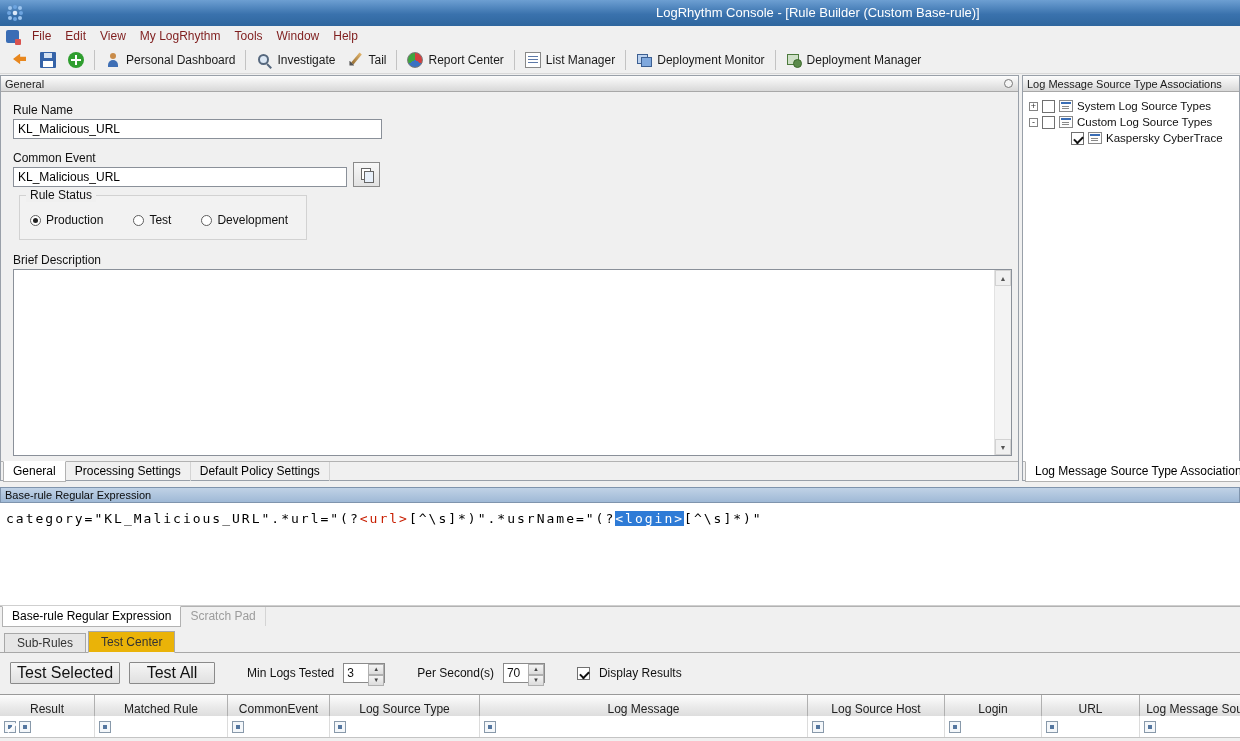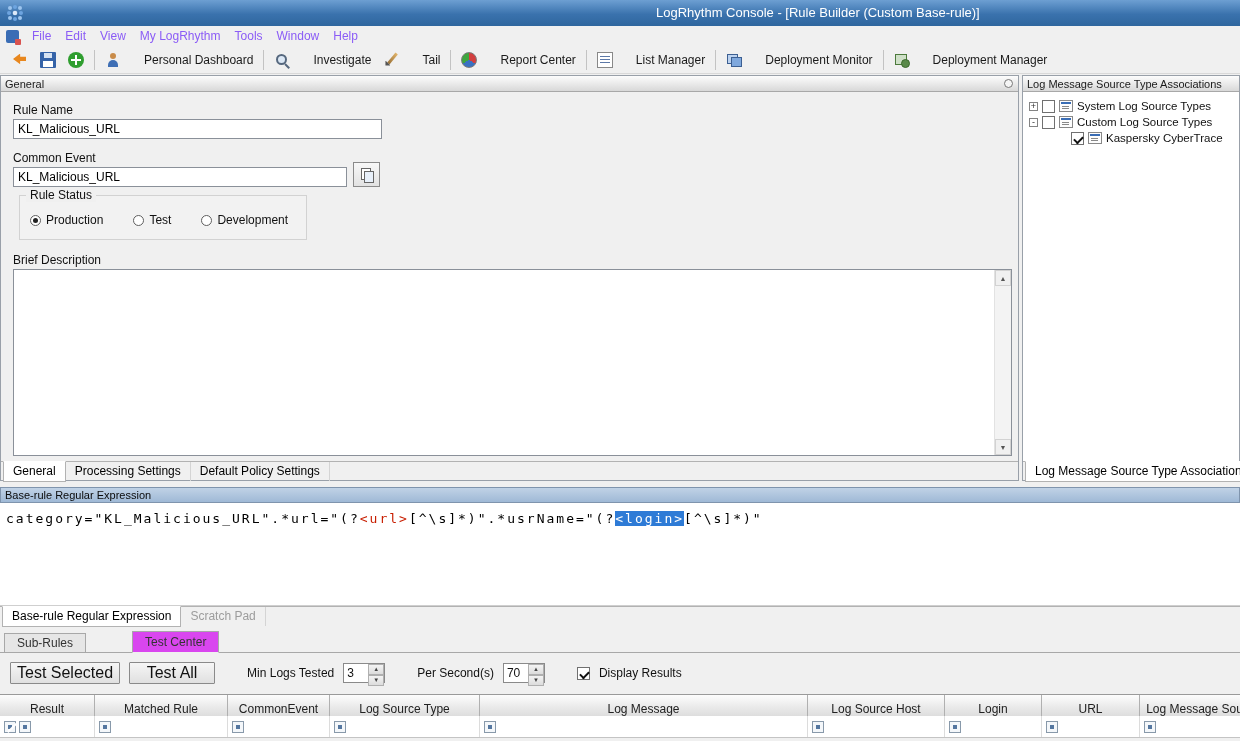--- a/index.html
+++ b/index.html
@@ -20,29 +20,29 @@
   .app-icon { margin-left:6px; width:18px; height:18px; display:inline-block; }
   .title-text { position:absolute; left:656px; top:5px; color:#fff; font-size:13px; white-space:nowrap; }
 
   
   .menubar {
     position:absolute; top:26px; left:0; width:1240px; height:20px;
     background:#f0f0f0; display:flex; align-items:center; padding-left:6px;
   }
   .menu-appicon { width:13px; height:13px; margin-right:6px; background:#3a6db5; position:relative; border-radius:2px; }
   .menu-appicon::after { content:""; position:absolute; right:-2px; bottom:-2px; width:6px; height:6px; background:#d9534f; border-radius:1px; }
-  .menu-item { padding:2px 7px; font-size:12px; color:#8b5cf6; }
+  .menu-item { padding:2px 7px; font-size:12px; color:#7f1d1d; }
 
   
   .toolbar {
     position:absolute; top:46px; left:0; width:1240px; height:28px;
     background:#f0f0f0; border-bottom:1px solid #d9d9d9;
     display:flex; align-items:center; padding-left:6px;
   }
-  .tb-btn { display:flex; align-items:center; gap:23px; padding:3px 6px; border-radius:2px; }
+  .tb-btn { display:flex; align-items:center; gap:5px; padding:3px 6px; border-radius:2px; }
   .tb-sep { width:1px; height:20px; background:#c3c3c3; margin:0 4px; }
   .tb-label { font-size:12px; color:#1a1a1a; white-space:nowrap; }
   .tb-ico { width:16px; height:16px; display:inline-block; position:relative; flex:0 0 16px; }
 
   .pointer-icon::before { content:""; position:absolute; left:1px; top:2px; width:13px; height:12px;
     background:#e8871e; clip-path:polygon(0 45%, 55% 0, 55% 28%, 100% 28%, 100% 62%, 55% 62%, 55% 90%); }
   .save-icon { background:#3563a8; border-radius:1px; }
   .save-icon::before { content:""; position:absolute; left:4px; top:1px; width:8px; height:5px; background:#d7e3f2; }
   .save-icon::after  { content:""; position:absolute; left:3px; bottom:1px; width:10px; height:6px; background:#ffffff; }
   .add-icon { background:#2f9e2f; border-radius:50%; }
@@ -131,21 +131,21 @@
   .tok-n { color:#000; }
   .tok-red { color:#c81e00; }
   .tok-sel { background:#2e7bd6; color:#fff; }
   .regex-tabs { position:absolute; top:606px; left:0; width:1240px; height:19px; bottom:auto; }
 
   
   .tabstrip-top { position:absolute; top:628px; left:0; width:1240px; height:25px;
     background:#f0f0f0; border-bottom:1px solid #a8a8a8; display:flex; align-items:flex-end; padding-left:4px; }
   .ttab { padding:0 12px; font-size:12px; border:1px solid #a8a8a8; border-bottom:none;
     background:#e6e6e6; color:#333; margin-right:2px; height:19px; display:flex; align-items:center; }
-  .ttab.active { background:#d946ef; height:22px; margin-bottom:-1px; border-bottom:1px solid #f0f0f0;margin-left:44px; }
+  .ttab.active { background:#eab308; height:22px; margin-bottom:-1px; border-bottom:1px solid #f0f0f0; }
 
   
   .controls { position:absolute; top:653px; left:0; width:1240px; height:40px;
     background:#f0f0f0; display:flex; align-items:center; padding-left:10px; gap:9px; }
   .btn { min-width:86px; height:22px; background:linear-gradient(#f6f6f6,#e0e0e0);
     border:1px solid #8a8a8a; font-family:inherit; font-size:16px; color:#111; border-radius:1px; }
   .ctl-label { font-size:12px; white-space:nowrap; }
   .spin { display:inline-flex; height:20px; border:1px solid #8a8a8a; background:#fff; align-items:stretch; }
   .spin-val { width:24px; display:flex; align-items:center; padding-left:3px; font-size:12px; }
   .spin-arrows { width:16px; display:flex; flex-direction:column; }

